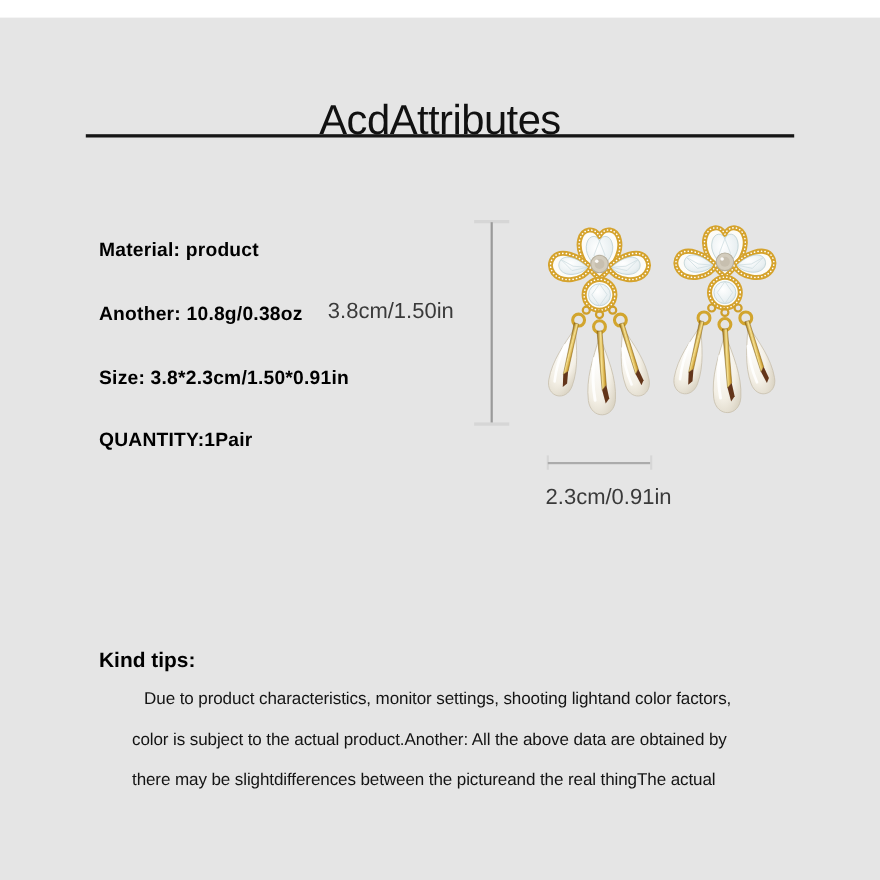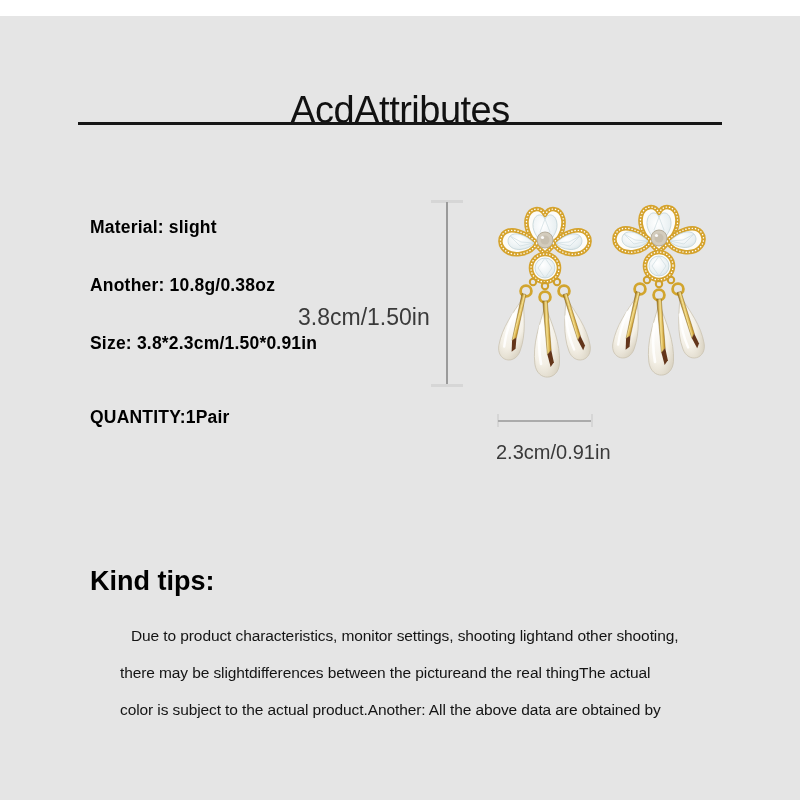--- a/index.html
+++ b/index.html
@@ -10,54 +10,54 @@
   .title{position:absolute;top:48px;left:0;width:800px;text-align:center;
          font-size:38px;font-weight:400;letter-spacing:-0.5px;color:#111;}
   .title-rule{position:absolute;top:106px;left:78px;width:644px;height:3px;background:#161616;}
 
   
   .attr{position:absolute;left:90px;font-size:17.5px;font-weight:600;letter-spacing:0.2px;
         color:#000;white-space:nowrap;}
   .attr.material{top:201px;}
   .attr.weight{top:259px;}
   .attr.size{top:317px;text-align:center;}
-  .attr.quantity{top:391px;text-align:right;}
+  .attr.quantity{top:373px;text-align:right;}
 
   
   .v-line{position:absolute;left:446px;top:186px;width:2px;height:183px;background:#9a9a9a;}
   .v-cap{position:absolute;left:431px;width:32px;height:3px;background:#d6d6d6;}
   .v-cap.top{top:184px;}
   .v-cap.bottom{top:368px;}
-  .height-label{position:absolute;left:298px;top:288px;width:92px;text-align:right;
-        font-size:23px;color:#3a3a3a;white-space:nowrap;}
+  .height-label{position:absolute;left:298px;top:256px;width:92px;text-align:right;
+        font-size:20px;color:#3a3a3a;white-space:nowrap;}
   .h-line{position:absolute;left:498px;top:404px;width:94px;height:2px;background:#ababab;}
   .h-cap{position:absolute;top:398px;width:2px;height:13px;background:#d6d6d6;}
   .h-cap.left{left:497px;}
   .h-cap.right{left:591px;}
   .width-label{position:absolute;left:496px;top:425px;font-size:20px;color:#3a3a3a;white-space:nowrap;}
 
   .product-svg{position:absolute;left:490px;top:178px;}
 
   
-  .tips-heading{position:absolute;left:90px;top:528px;font-size:27px;font-weight:700;color:#000;}
+  .tips-heading{position:absolute;left:90px;top:558px;font-size:19px;font-weight:700;color:#000;}
   .tips-body{position:absolute;left:120px;top:601px;width:600px;}
   .tips-body p{margin:0;height:37px;line-height:37px;font-size:15.5px;letter-spacing:-0.1px;
         color:#141414;white-space:nowrap;}
   .tips-body p.indent{text-indent:11px;}
 </style>
 </head>
 <body>
 
 <div class="page">
 
   <h1 class="title">AcdAttributes</h1>
   <div class="title-rule"></div>
 
   <section>
-    <div class="attr material">Material: slight</div>
+    <div class="attr material">Material: product</div>
     <div class="attr weight">Another: 10.8g/0.38oz</div>
     <div class="attr size">Size: 3.8*2.3cm/1.50*0.91in</div>
     <div class="attr quantity">QUANTITY:1Pair</div>
   </section>
 
   <div class="height-label">3.8cm/1.50in</div>
   <div class="v-cap top"></div>
   <div class="v-line"></div>
   <div class="v-cap bottom"></div>
 
@@ -133,18 +133,18 @@
     <g>
       <use href="#earring" xlink:href="#earring" x="0" y="2"></use>
     </g>
     <g>
       <use href="#earring" xlink:href="#earring" x="114" y="0"></use>
     </g>
   </svg>
 
   <h2 class="tips-heading">Kind tips:</h2>
   <div class="tips-body">
-    <p class="indent">Due to product characteristics, monitor settings, shooting lightand other shooting,</p>
+    <p class="indent">Due to product characteristics, monitor settings, shooting lightand color factors,</p>
+    <p>color is subject to the actual product.Another: All the above data are obtained by</p>
     <p>there may be slightdifferences between the pictureand the real thingThe actual</p>
-    <p>color is subject to the actual product.Another: All the above data are obtained by</p>
   </div>
 
 </div>
 
 </body></html>

